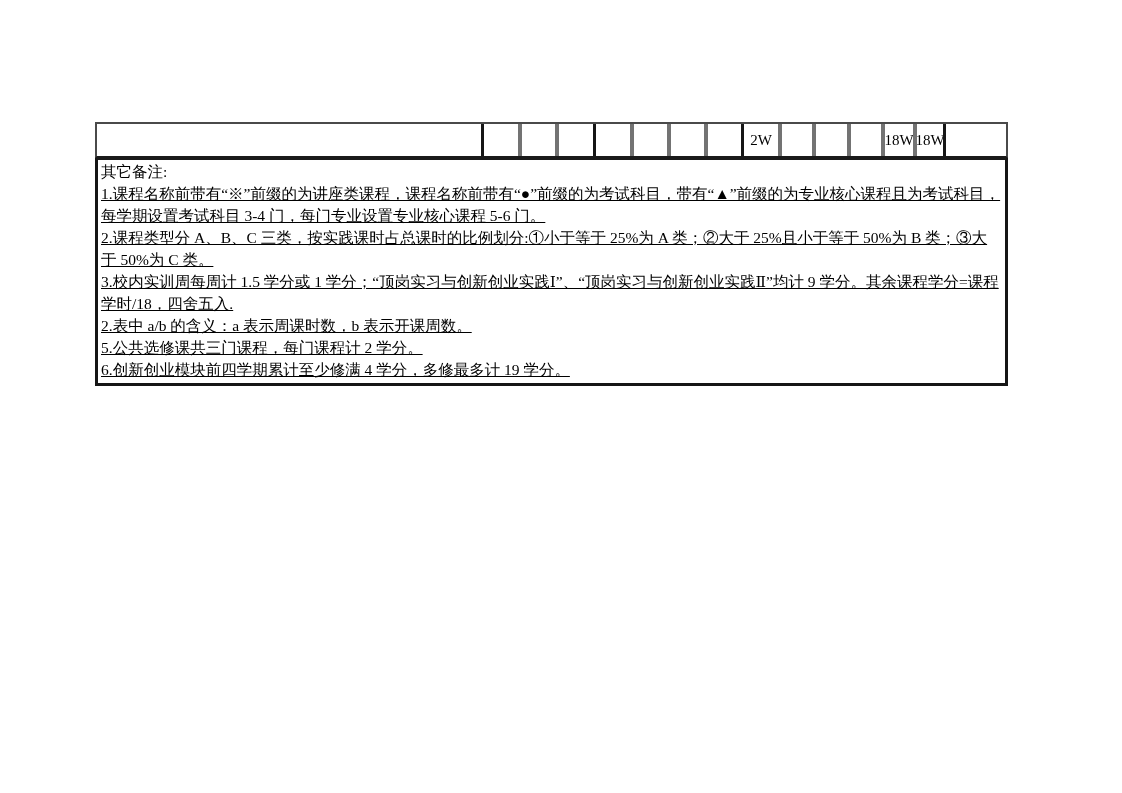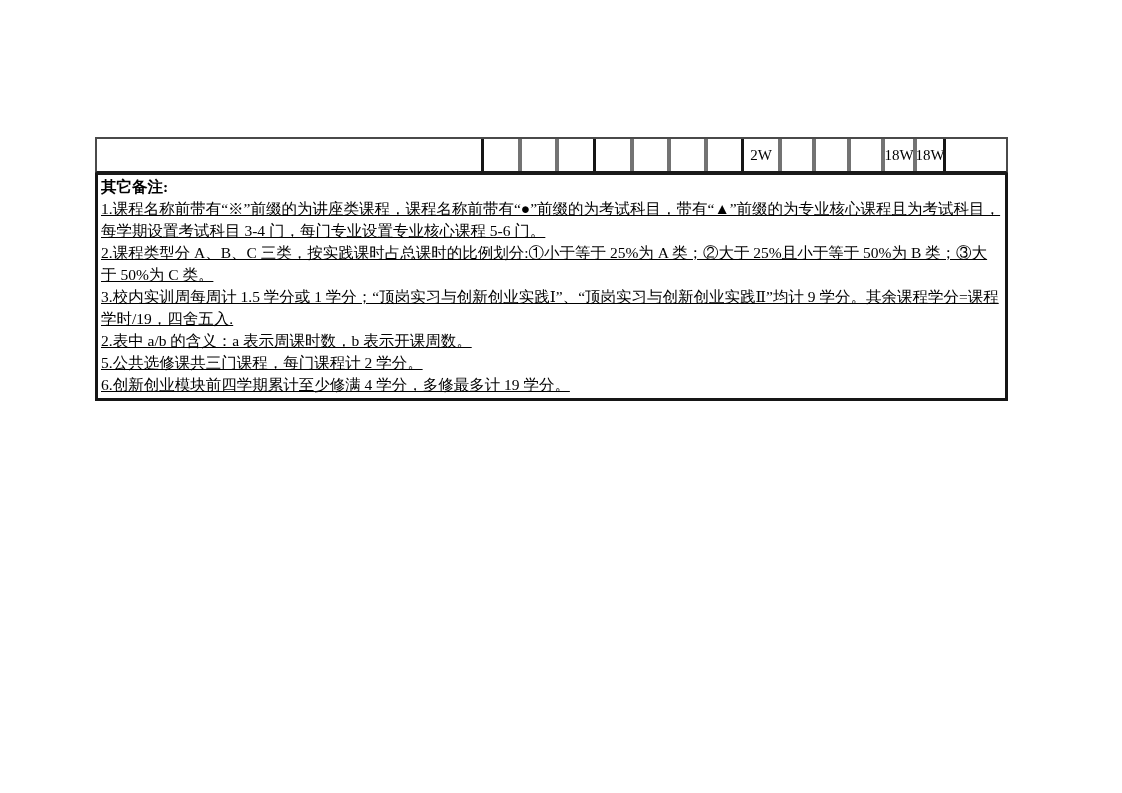--- a/index.html
+++ b/index.html
@@ -7,21 +7,21 @@
     width: 1122px; height: 793px;
     background: #ffffff;
     font-family: "Liberation Serif", "DejaVu Serif", serif;
     color: #000000;
     overflow: hidden;
   }
   .sheet { position: relative; width: 1122px; height: 793px; background: #ffffff; }
 
   .ctable {
     position: absolute;
-    left: 95px; top: 137px;
+    left: 95px; top: 122px;
     width: 913px;
   }
 
   
   .trow {
     display: flex;
     width: 913px;
     height: 36px;
     border: 2px solid #4a4a4a;
     border-bottom: 2px solid #1a1a1a;
@@ -61,21 +61,21 @@
   .notes {
     width: 913px;
     min-height: 182px;
     border: 3px solid #161616;
     border-top: 2px solid #1a1a1a;
     background: #ffffff;
     padding: 1px 4px 2px 3px;
     font-size: 15.5px;
     line-height: 22px;
   }
-  .notes-header { font-weight: bold; }
+  .notes-header { font-weight: normal; }
   .note { font-weight: normal; text-decoration: underline; }
 </style>
 </head>
 <body>
 
 <div class="sheet">
   <div class="ctable">
 
     <div class="trow">
       <div class="cell c0"></div>
@@ -92,20 +92,20 @@
       <div class="cell c11"></div>
       <div class="cell c12">18W</div>
       <div class="cell c13">18W</div>
       <div class="cell c14 gb"></div>
     </div>
 
     <div class="notes">
       <div class="notes-header">其它备注:</div>
       <div class="note">1.课程名称前带有“※”前缀的为讲座类课程，课程名称前带有“●”前缀的为考试科目，带有“▲”前缀的为专业核心课程且为考试科目，每学期设置考试科目 3-4 门，每门专业设置专业核心课程 5-6 门。</div>
       <div class="note">2.课程类型分 A、B、C 三类，按实践课时占总课时的比例划分:①小于等于 25%为 A 类；②大于 25%且小于等于 50%为 B 类；③大于 50%为 C 类。</div>
-      <div class="note">3.校内实训周每周计 1.5 学分或 1 学分；“顶岗实习与创新创业实践Ⅰ”、“顶岗实习与创新创业实践Ⅱ”均计 9 学分。其余课程学分=课程学时/19，四舍五入.</div>
+      <div class="note">3.校内实训周每周计 1.5 学分或 1 学分；“顶岗实习与创新创业实践Ⅰ”、“顶岗实习与创新创业实践Ⅱ”均计 9 学分。其余课程学分=课程学时/18，四舍五入.</div>
       <div class="note">2.表中 a/b 的含义：a 表示周课时数，b 表示开课周数。</div>
       <div class="note">5.公共选修课共三门课程，每门课程计 2 学分。</div>
       <div class="note">6.创新创业模块前四学期累计至少修满 4 学分，多修最多计 19 学分。</div>
     </div>
 
   </div>
 </div>
 
 </body></html>

